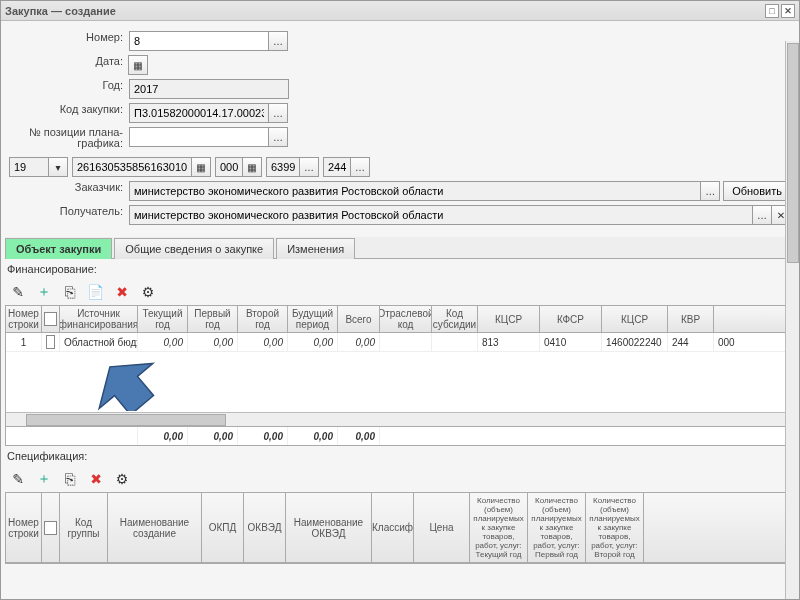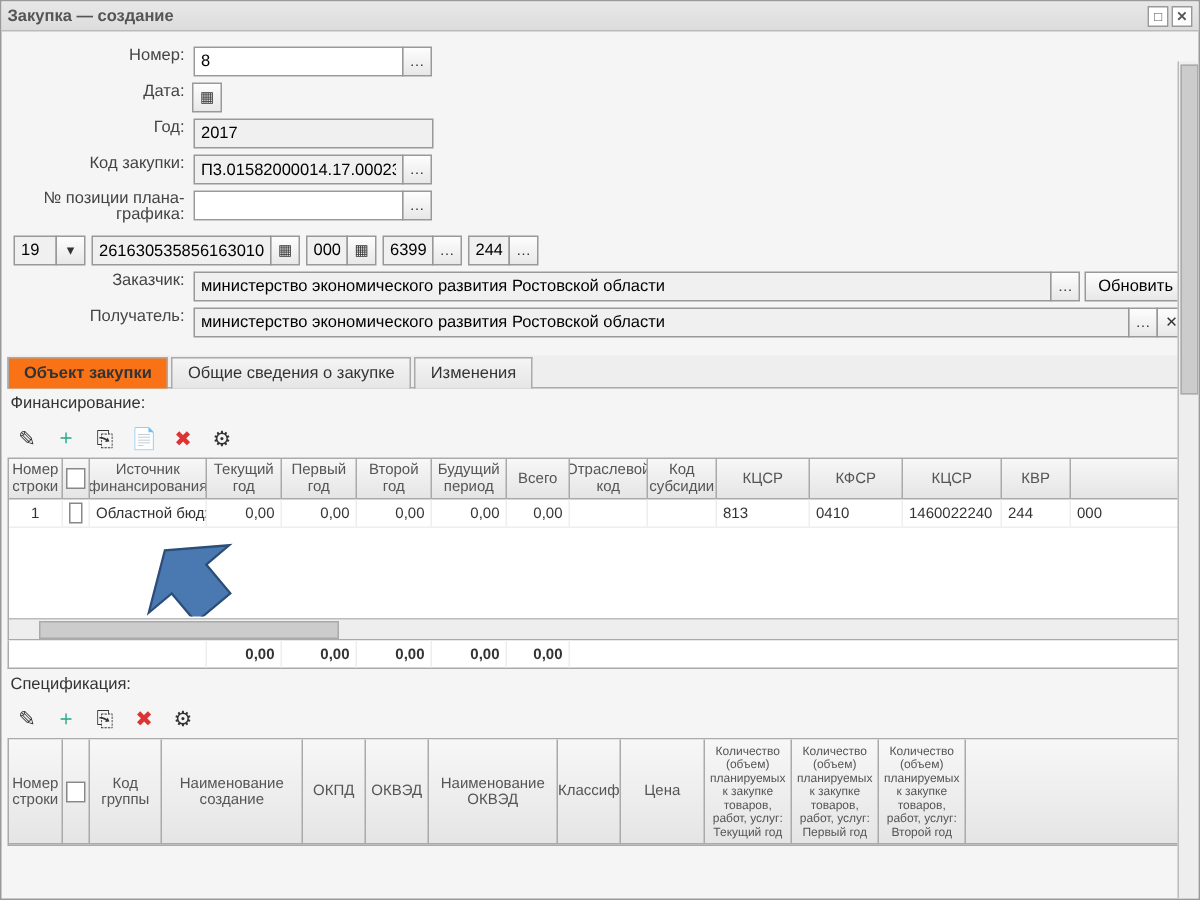--- a/index.html
+++ b/index.html
@@ -10,30 +10,30 @@
 .title-btn { width: 14px; height: 14px; border: 1px solid #999; background: #fff; display: flex; align-items: center; justify-content: center; font-size: 9px; cursor: pointer; }
 .body { flex: 1; overflow: hidden; display: flex; flex-direction: column; padding: 2px 4px 0 4px; position: relative; }
 .form-area { padding: 8px 4px 4px 4px; }
 .form-row { display: flex; margin-bottom: 4px; }
 .form-label { width: 120px; text-align: right; padding-right: 6px; color: #444; }
 .form-input { height: 20px; border: 1px solid #999; background: #fff; padding: 0 4px; }
 .ro { background: #f0f0f0; }
 .input-btn { width: 20px; height: 20px; border: 1px solid #999; background: linear-gradient(#fdfdfd,#e8e8e8); margin-left: -1px; display: flex; align-items: center; justify-content: center; cursor: pointer; font-size: 10px; }
 .tabs { display: flex; background: #eee; border-bottom: 1px solid #aaa; margin-top: 4px; }
 .tab { padding: 4px 10px; border: 1px solid #aaa; border-bottom: none; background: linear-gradient(#f5f5f5,#e5e5e5); margin-right: 2px; cursor: pointer; position: relative; top: 1px; }
-.tab.active { background: #f97316; font-weight: bold; }
+.tab.active { background: #86efac; font-weight: bold; }
 .section-label { padding: 4px 2px; color: #333; }
 .toolbar { display: flex; gap: 4px; padding: 2px; }
 .tool-btn { width: 22px; height: 22px; border: 1px solid transparent; display: flex; align-items: center; justify-content: center; cursor: pointer; font-size: 14px; }
 .grid { border: 1px solid #aaa; background: #fff; }
 .grid-head { display: flex; background: linear-gradient(#f7f7f7,#e5e5e5); border-bottom: 1px solid #aaa; }
 .gh { border-right: 1px solid #aaa; padding: 2px; text-align: center; color: #555; display: flex; align-items: center; justify-content: center; overflow: hidden; font-size: 10px; }
 .grid-row { display: flex; border-bottom: 1px solid #eee; }
 .gc { border-right: 1px solid #eee; padding: 2px 4px; overflow: hidden; white-space: nowrap; font-size: 10px; height: 18px; display: flex; align-items: center; }
-.gc.right { justify-content: flex-end; }
+.gc.right { justify-content: flex-end; font-style: italic; }
 .gc.center { justify-content: center; }
 .grid-empty { height: 60px; }
 .hscroll { height: 14px; background: #eee; border-top: 1px solid #bbb; position: relative; }
 .hscroll-thumb { position: absolute; left: 20px; top: 1px; height: 12px; width: 200px; background: #ccc; border: 1px solid #aaa; }
 .total-row { display: flex; background: #fff; border: 1px solid #aaa; border-top: none; }
 .arrow { position: absolute; top: 340px; left: 90px; width: 70px; height: 50px; pointer-events: none; }
 .chk { width: 14px; height: 14px; border: 1px solid #888; background: #fff; }
 .btn { height: 20px; border: 1px solid #999; background: linear-gradient(#fdfdfd,#e8e8e8); padding: 0 8px; cursor: pointer; }
 .vscroll { position: absolute; right: 0; top: 20px; bottom: 0; width: 14px; background: #eee; border-left: 1px solid #bbb; }
 .vscroll-thumb { position: absolute; top: 2px; left: 1px; width: 12px; height: 220px; background: #ccc; border: 1px solid #aaa; }
@@ -70,21 +70,21 @@
         <div class="form-label">Код закупки:</div>
         <input class="form-input ro" style="width: 140px;" readonly="" value="П3.01582000014.17.00023">
         <div class="input-btn">…</div>
       </div>
       <div class="form-row">
         <div class="form-label" style="line-height:11px">№ позиции плана-графика:</div>
         <input class="form-input" style="width: 140px;" value="">
         <div class="input-btn">…</div>
       </div>
       <div class="form-row" style="margin-top:8px">
-        <input class="form-input ro" style="width: 29px;" readonly="" value="19">
+        <input class="form-input ro" style="width: 40px;" readonly="" value="19">
         <div class="input-btn">▾</div>
         <input class="form-input ro" style="width: 120px; margin-left: 4px;" readonly="" value="26163053585616301001">
         <div class="input-btn">▦</div>
         <input class="form-input ro" style="width: 28px; margin-left: 4px;" readonly="" value="000">
         <div class="input-btn">▦</div>
         <input class="form-input ro" style="width: 34px; margin-left: 4px;" readonly="" value="6399">
         <div class="input-btn">…</div>
         <input class="form-input ro" style="width: 28px; margin-left: 4px;" readonly="" value="244">
         <div class="input-btn">…</div>
       </div>

